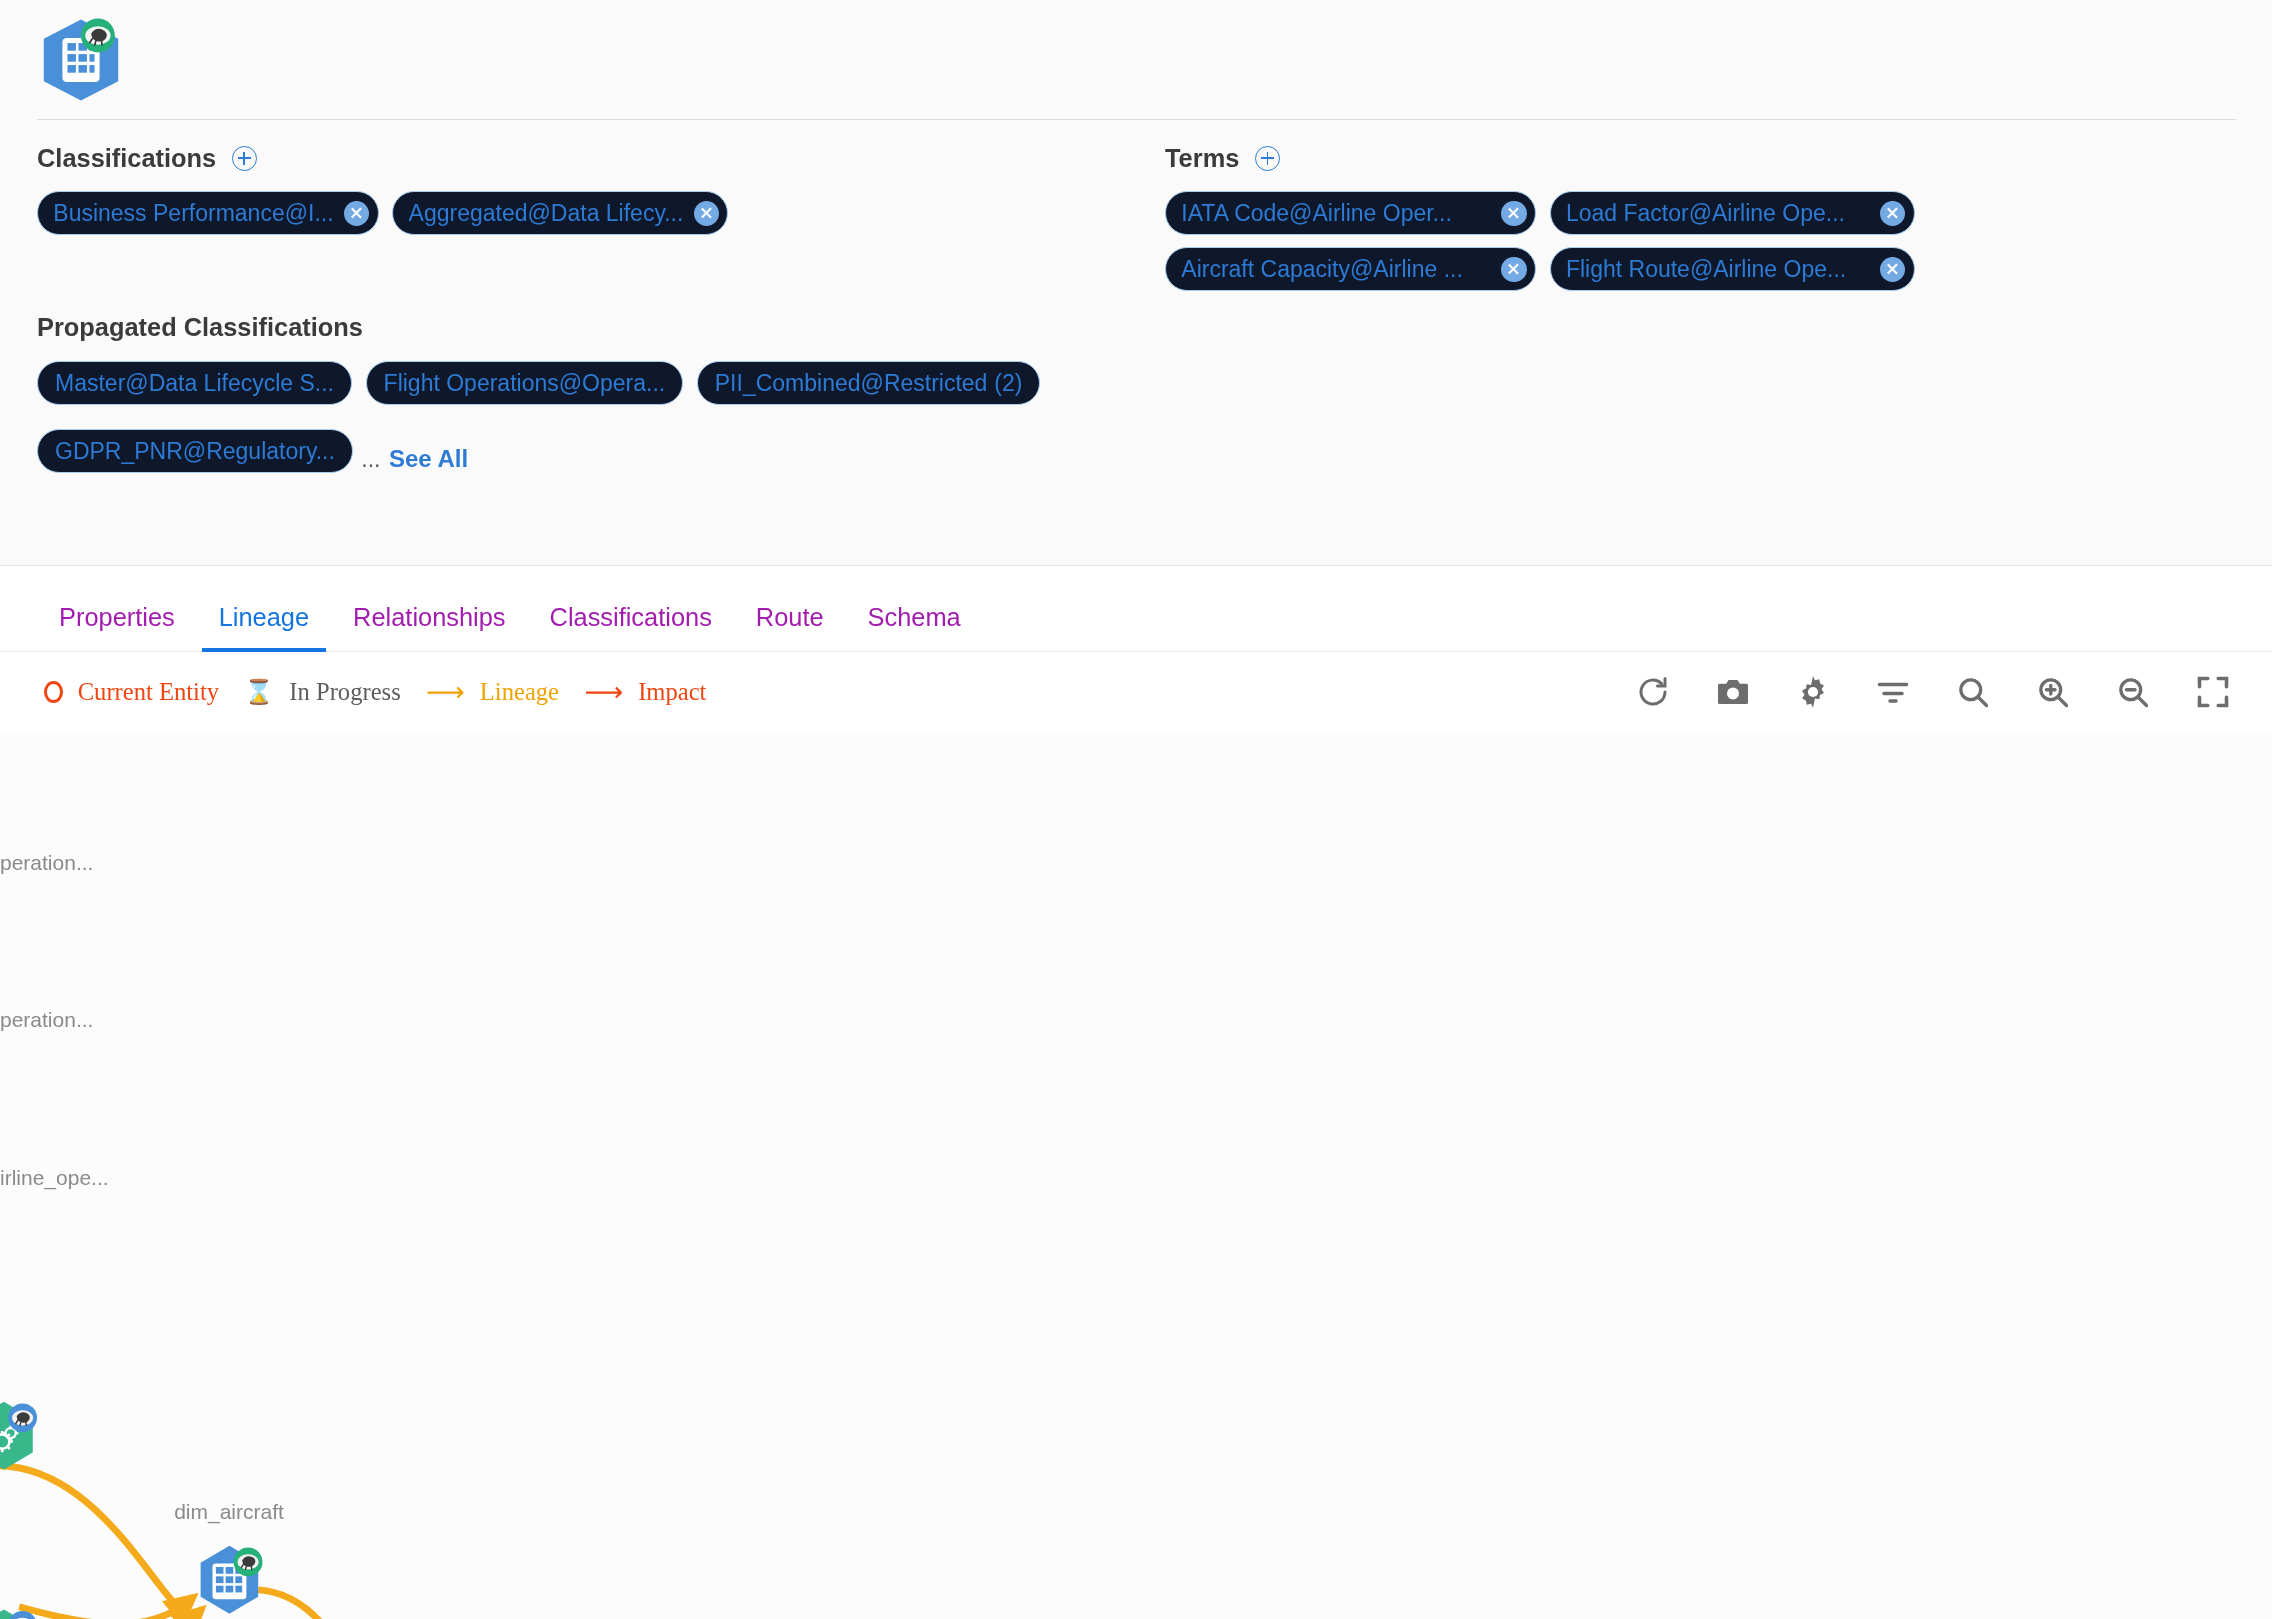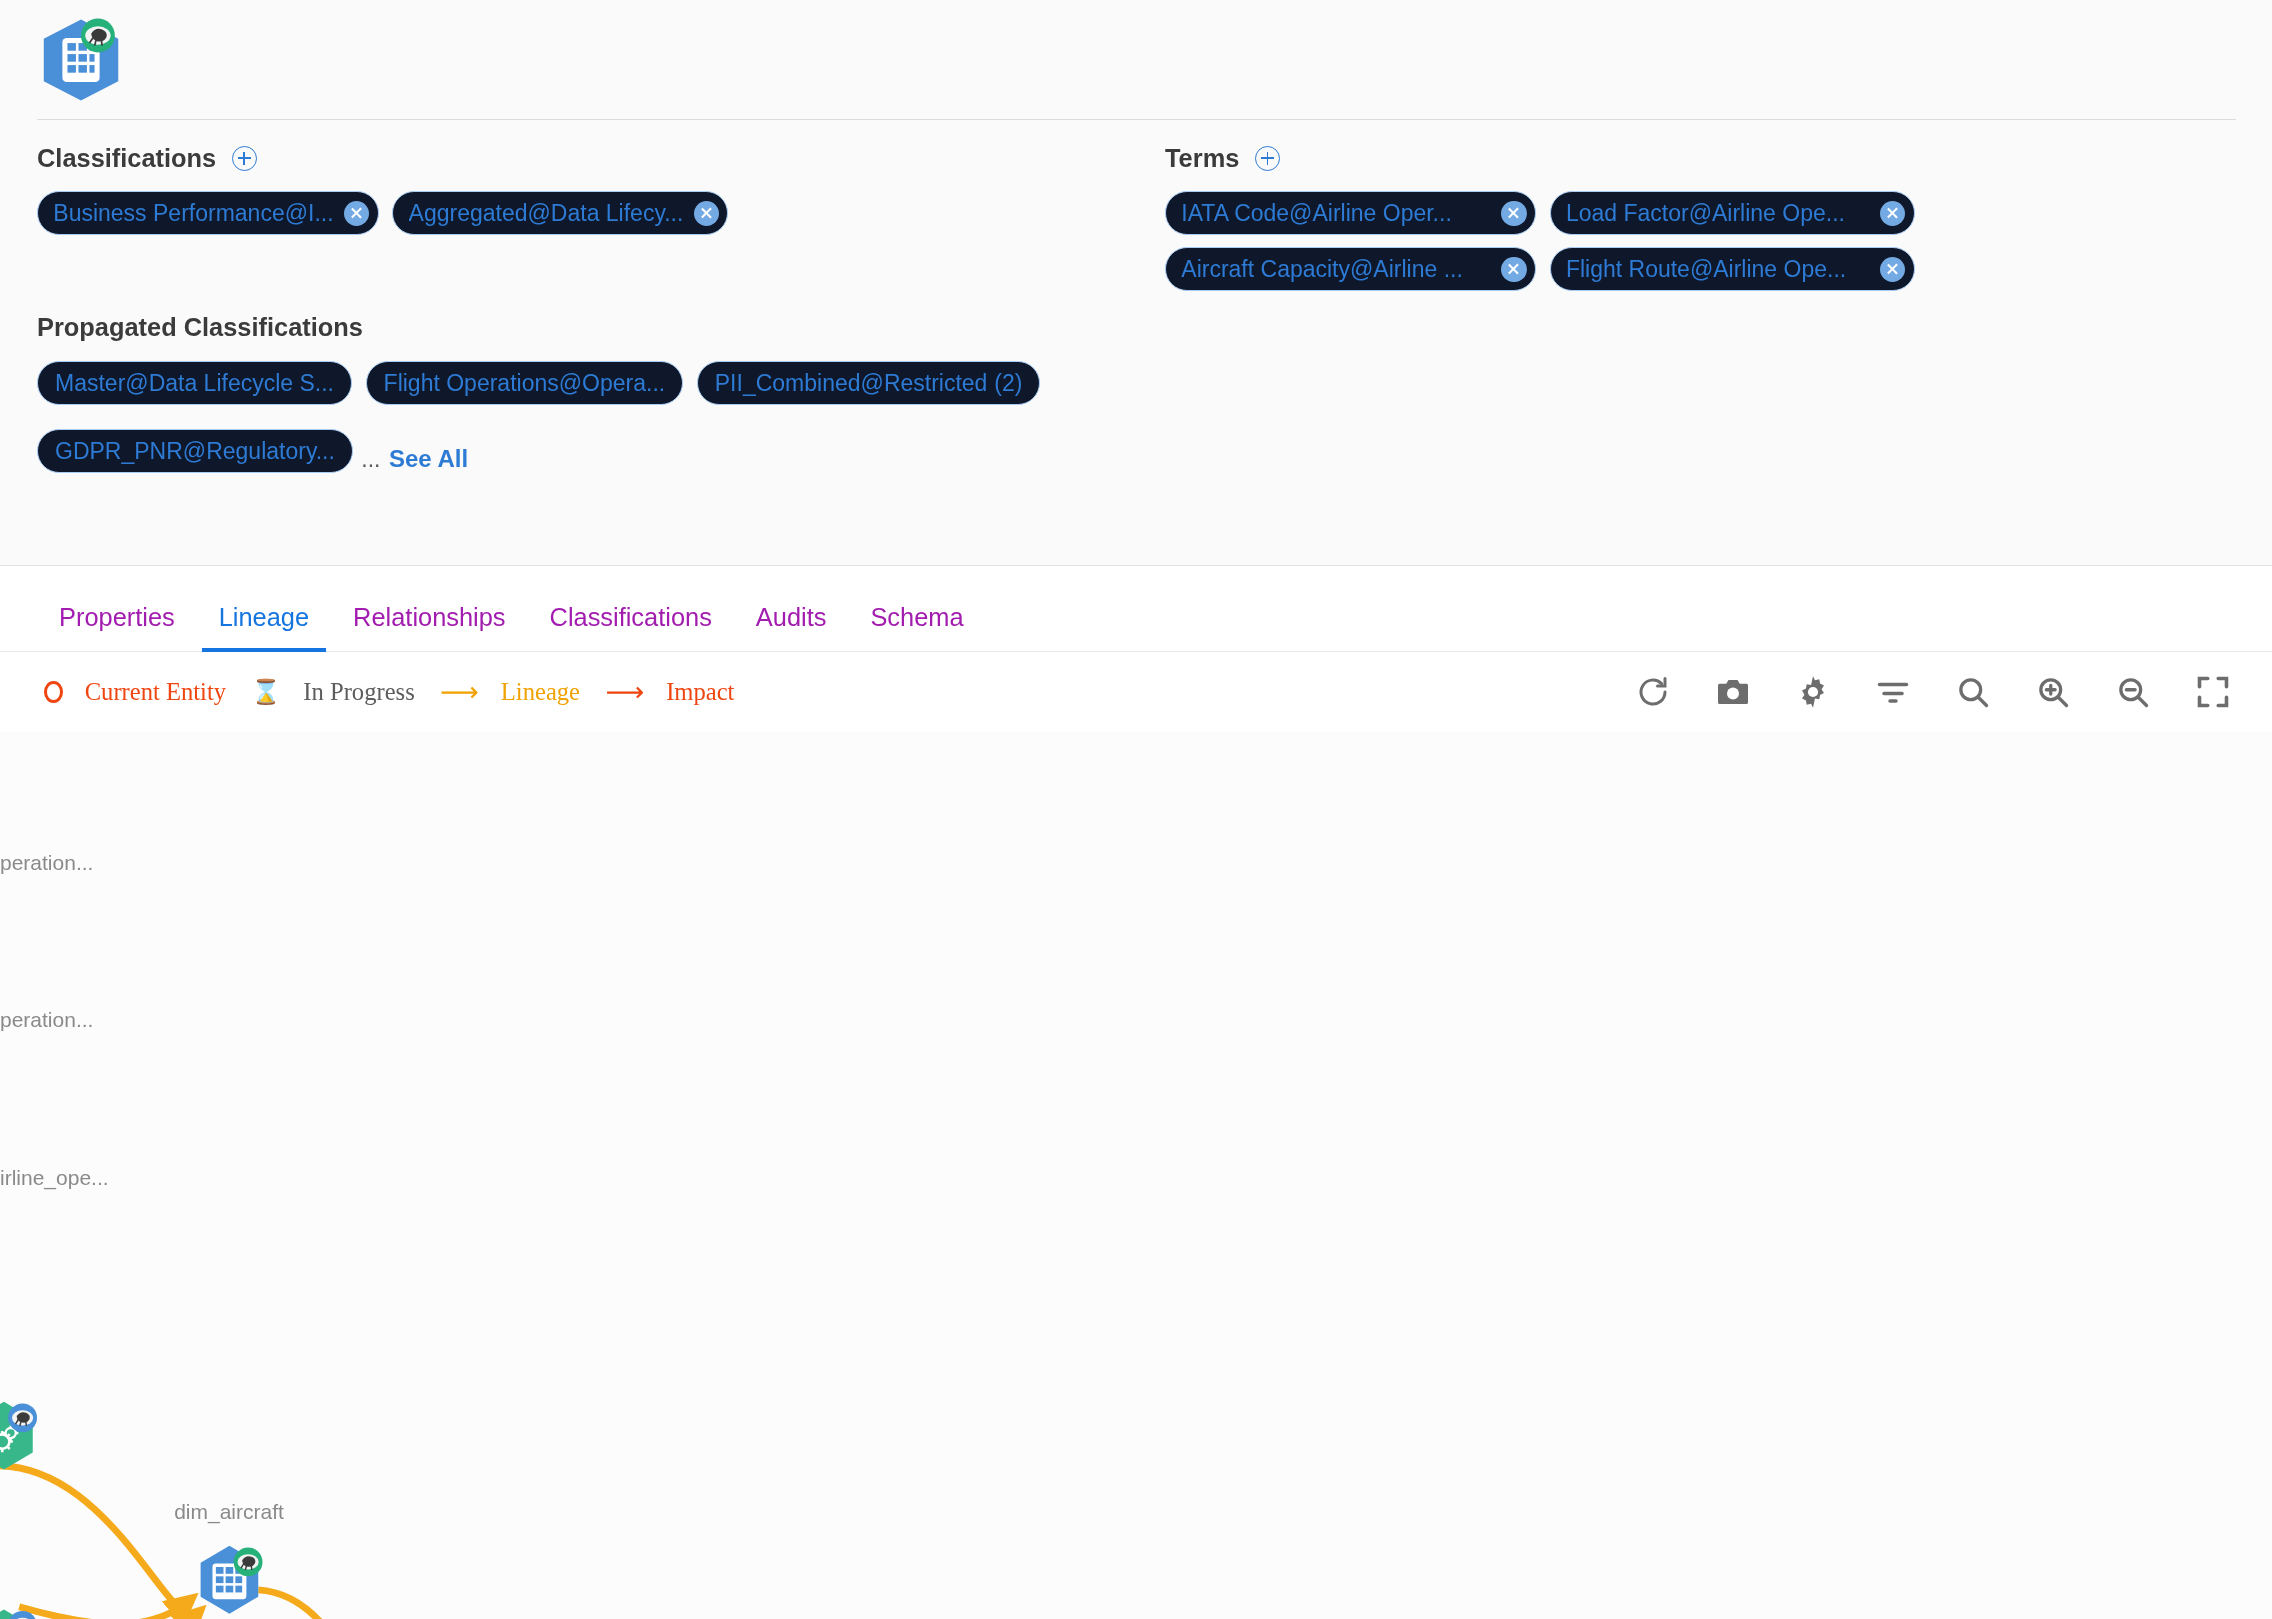--- a/index.html
+++ b/index.html
@@ -95,21 +95,21 @@
     height: 4.2px; background: #1474e0;
   }
 
   
   .lineage-bar {
     height: 80px; display: flex; align-items: center;
     padding: 0 41px 0 44px;
   }
   .legend { display: flex; align-items: center; gap: 25.4px; }
   .legend-item {
-    display: flex; align-items: center; gap: 22px;
+    display: flex; align-items: center; gap: 15px;
     font-family: "Liberation Serif", serif; font-size: 24.6px;
   }
   .lg-current { color: #ef4611; }
   .lg-progress { color: #5d5d5d; }
   .lg-lineage { color: #f0a202; }
   .lg-impact { color: #ef4611; }
   .ring-glyph {
     width: 18.7px; height: 22px; border: 3.4px solid #ef4611;
     border-radius: 50%; display: inline-block;
   }
@@ -233,21 +233,21 @@
   </div>
 </div>
 
 <div class="panel">
 
   <div class="tabs">
     <div class="tab">Properties</div>
     <div class="tab active">Lineage</div>
     <div class="tab">Relationships</div>
     <div class="tab">Classifications</div>
-    <div class="tab">Audits</div>
+    <div class="tab">Route</div>
     <div class="tab">Schema</div>
   </div>
 
   <div class="lineage-bar">
     <div class="legend">
       <span class="legend-item lg-current">
         <span class="ring-glyph"></span>
         <span>Current Entity</span>
       </span>
       <span class="legend-item lg-progress">

